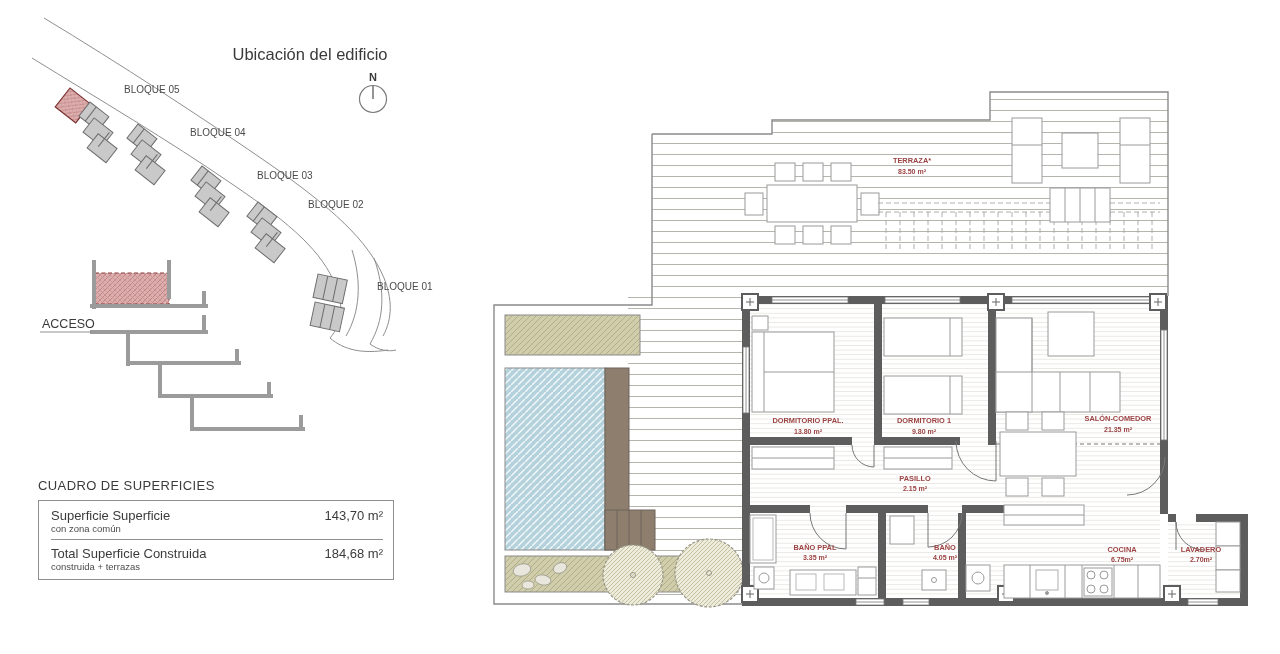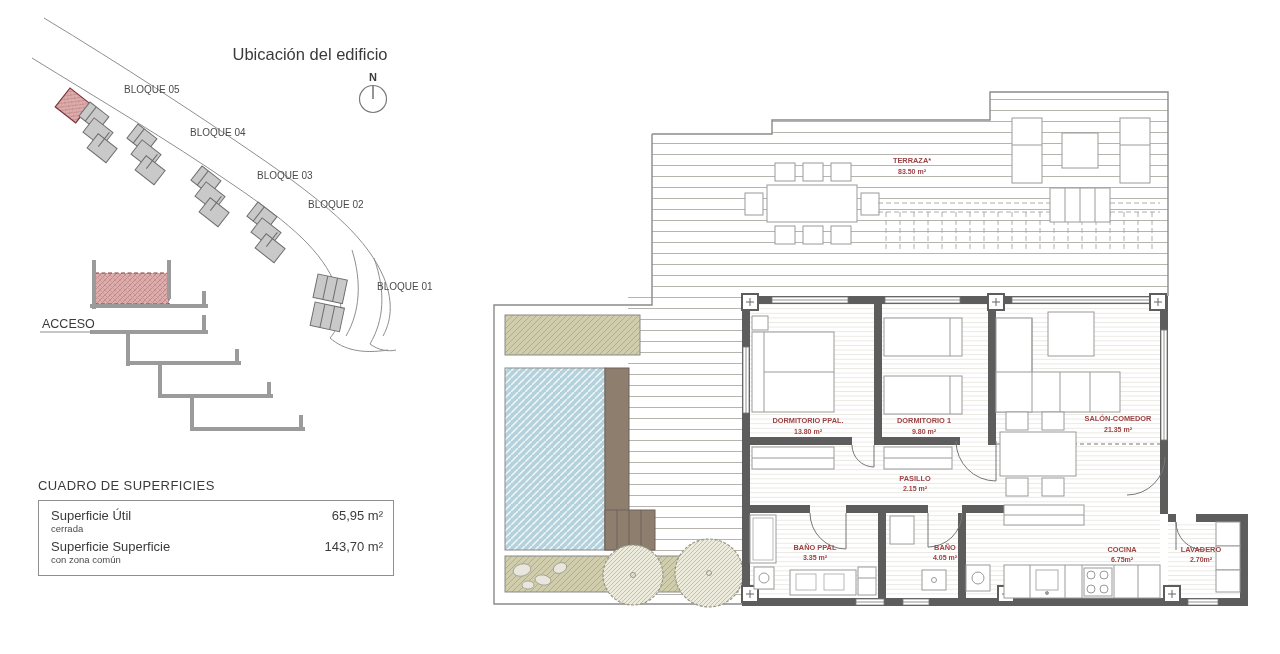--- a/index.html
+++ b/index.html
@@ -407,27 +407,27 @@
       <text x="1201" y="562" font-size="7">2.70m²</text>
     </g>
   </g>
 </svg>
 
 <div class="surf-table">
   <div class="surf-title">CUADRO DE SUPERFICIES</div>
   <div class="surf-box">
     <div class="surf-row">
       <div>
-        <div class="surf-main">Superficie Útil</div>
-        <div class="surf-note">cerrada</div>
-      </div>
-      <div class="surf-val">65,95 m²</div>
-    </div>
-    <div class="surf-row">
-      <div>
         <div class="surf-main">Superficie Superficie</div>
         <div class="surf-note">con zona común</div>
       </div>
       <div class="surf-val">143,70 m²</div>
     </div>
+    <div class="surf-row total-row">
+      <div>
+        <div class="surf-main">Total Superficie Construida</div>
+        <div class="surf-note">construida + terrazas</div>
+      </div>
+      <div class="surf-val">184,68 m²</div>
+    </div>
   </div>
 </div>
 </div>
 
 </body></html>

